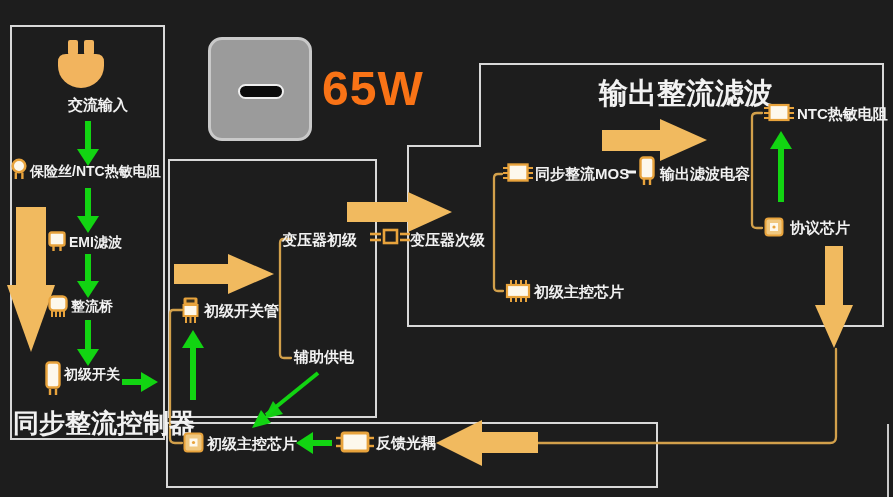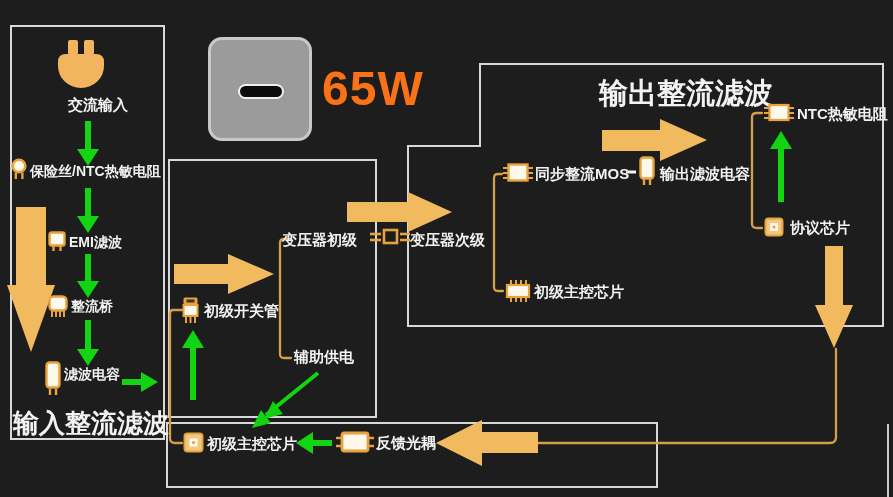--- a/index.html
+++ b/index.html
@@ -166,23 +166,23 @@
   </div>
   <div class="lbl small" style="left:71px;top:298px;">整流桥</div>
 
   <div class="icon" style="left:45px;top:361px;">
     <svg width="16" height="36" viewBox="0 0 16 36">
       <rect x="1.5" y="1.5" width="13" height="25" rx="3" fill="#fdf8ec" stroke="#e8a33c" stroke-width="2.4"></rect>
       <line x1="5" y1="28" x2="5" y2="34" stroke="#e8a33c" stroke-width="2.4"></line>
       <line x1="11" y1="28" x2="11" y2="34" stroke="#e8a33c" stroke-width="2.4"></line>
     </svg>
   </div>
-  <div class="lbl small" style="left:64px;top:366px;">滤波电容</div>
-
-  <div class="lbl big" style="left:13px;top:409px;font-size:26px;">输入整流滤波</div>
+  <div class="lbl small" style="left:64px;top:366px;">初级开关</div>
+
+  <div class="lbl big" style="left:13px;top:409px;font-size:26px;">同步整流控制器</div>
 
 
   <div class="lbl" style="left:282px;top:231px;">变压器初级</div>
 
   <div class="icon" style="left:369px;top:226px;">
     <svg width="42" height="24" viewBox="0 0 42 24">
       <rect x="15" y="4" width="13" height="13" fill="none" stroke="#e8a33c" stroke-width="2.6"></rect>
       <line x1="1" y1="8" x2="12" y2="8" stroke="#e8a33c" stroke-width="2.6"></line>
       <line x1="1" y1="14" x2="12" y2="14" stroke="#e8a33c" stroke-width="2.6"></line>
       <line x1="31" y1="8" x2="41" y2="8" stroke="#e8a33c" stroke-width="2.6"></line>

